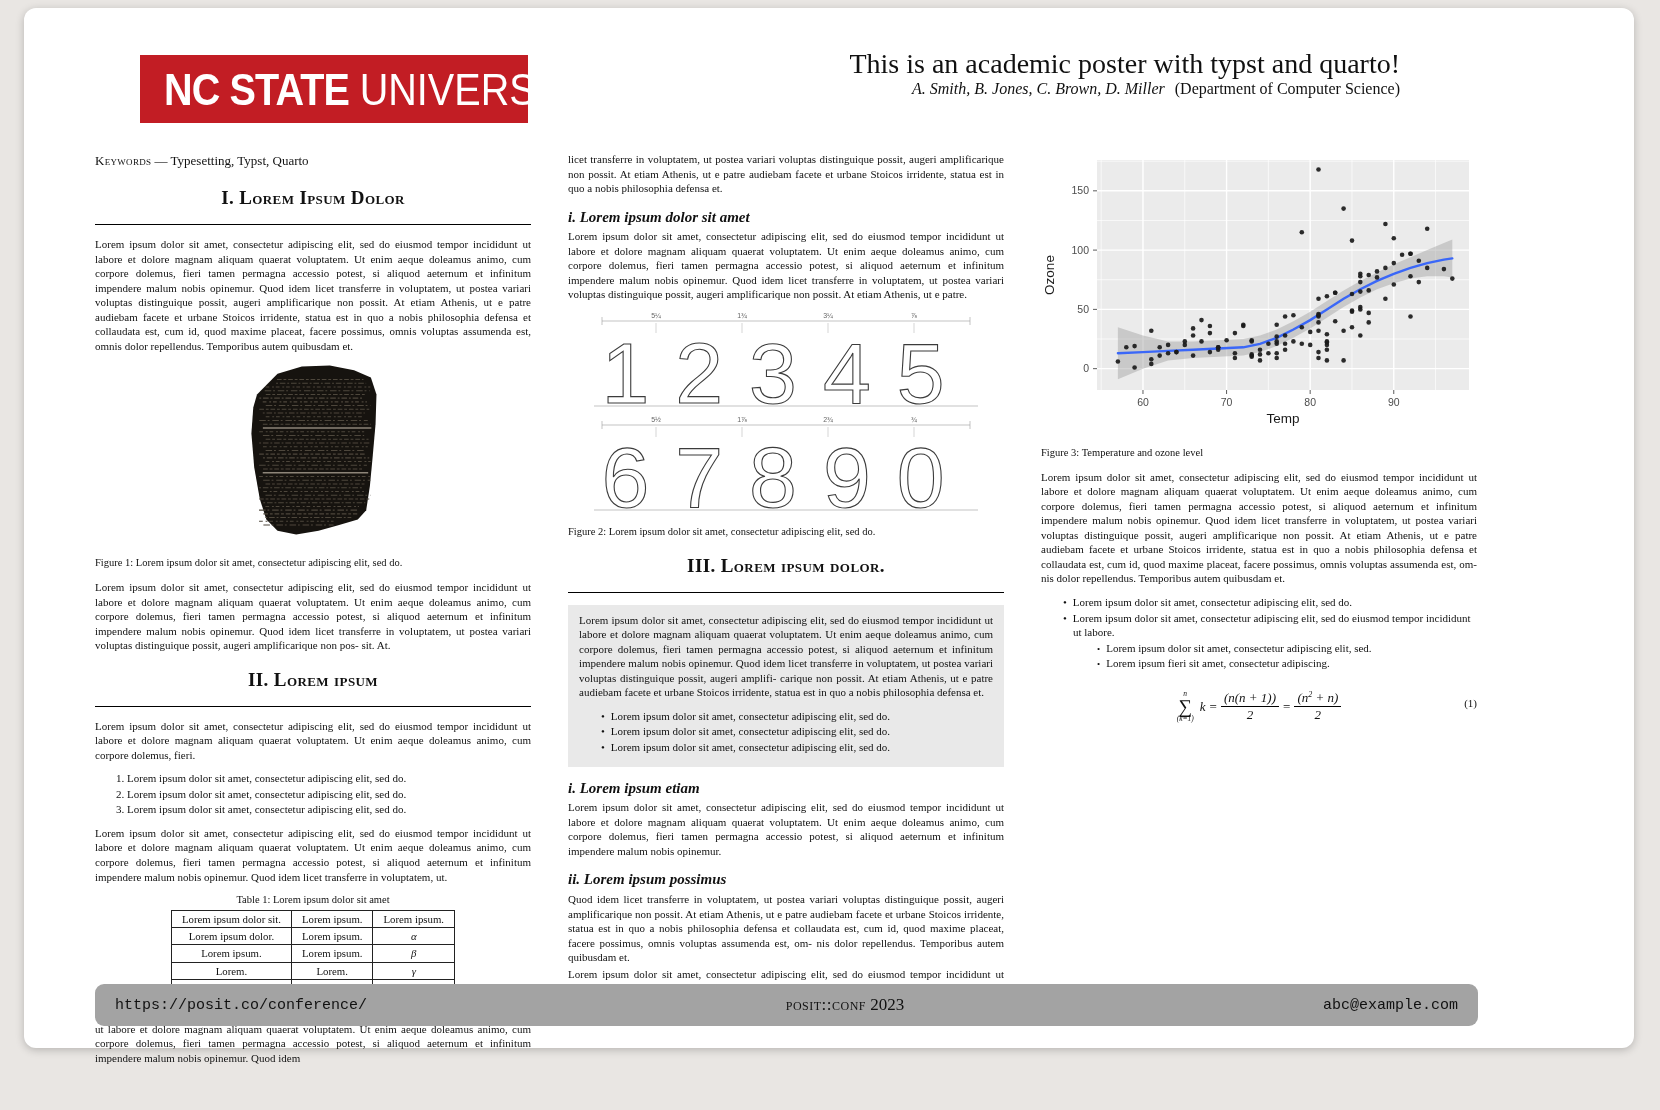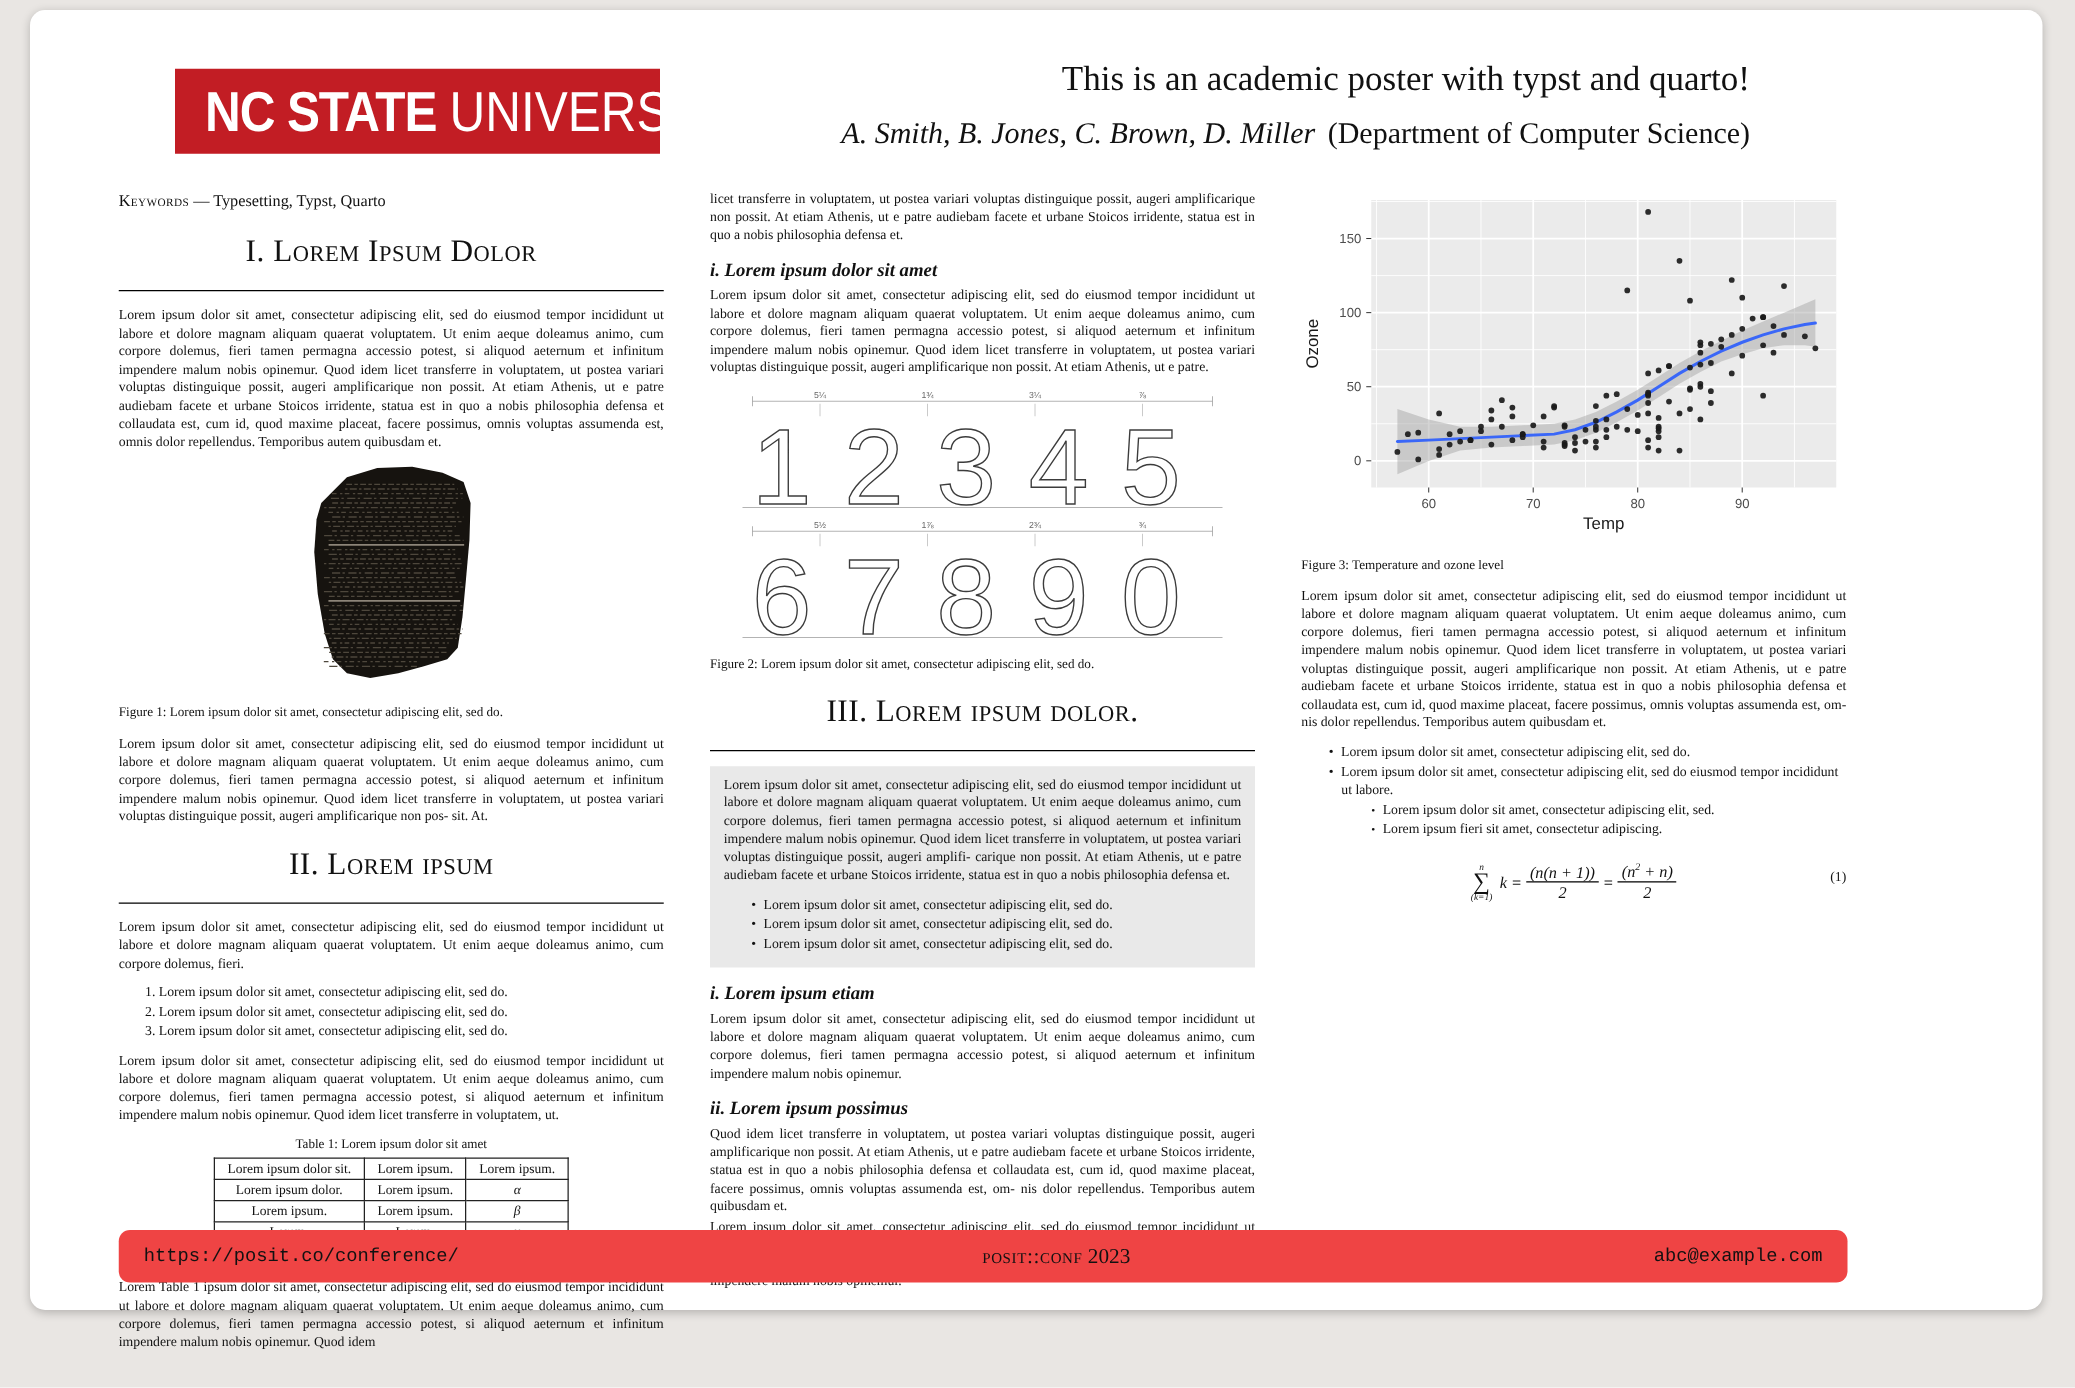--- a/index.html
+++ b/index.html
@@ -5,30 +5,30 @@
   html,body{margin:0;padding:0;}
   body{width:1660px;height:1110px;background:#e9e6e3;font-family:"Liberation Serif",serif;color:#111;overflow:hidden;}
   .page{position:absolute;left:24px;top:8px;width:1610px;height:1040px;background:#ffffff;border-radius:12px;box-shadow:0 2px 8px rgba(0,0,0,.22);}
   
   .logo{position:absolute;left:116px;top:47px;width:388px;height:68px;display:flex;align-items:center;padding-left:24px;box-sizing:border-box;}
   .logo-text{transform:scaleX(.88);transform-origin:left center;white-space:nowrap;font-family:"Liberation Sans",sans-serif;color:#fff;font-size:45px;line-height:1;}
   .logo-bold{font-weight:bold;letter-spacing:-1px;}
   .logo-light{font-weight:400;letter-spacing:0;margin-left:12px;}
   .titleblock{position:absolute;left:586px;top:40px;width:790px;text-align:right;}
   .poster-title{font-size:28px;line-height:1.15;}
-  .poster-authors{font-size:24px;margin-top:14px;}
+  .poster-authors{font-size:16px;}
   .poster-authors .auth{font-style:italic;}
   .poster-authors .affil{font-style:normal;margin-left:10px;}
   
   .columns{position:absolute;left:71px;top:144px;width:1383px;display:flex;gap:37px;}
   .col{width:436px;flex:0 0 436px;font-size:11px;line-height:1.32;}
   .para{text-align:justify;margin:0 0 9px 0;}
   .kw{font-size:13px;margin:0 0 16px 0;}
   .kw-label{font-weight:normal;font-variant:small-caps;letter-spacing:.3px;}
-  .sec-head{font-variant:small-caps;font-size:25px;text-align:center;margin:14px 0 0 0;letter-spacing:.4px;}
+  .sec-head{font-variant:small-caps;font-size:19px;text-align:center;margin:14px 0 0 0;letter-spacing:.4px;font-weight:bold;}
   .sec-rule{border:none;border-top:1.2px solid #000;margin:14px 0 12px 0;}
   .sub-head{font-style:italic;font-weight:bold;font-size:15px;margin:12px 0 2px 0;}
   .figure{text-align:center;margin:4px 0 6px 0;}
   .fig-caption{font-size:10.5px;margin:2px 0 10px 0;}
   .tbl-caption{font-size:10.5px;text-align:center;margin:4px 0 3px 0;}
   ol.numlist{margin:2px 0 9px 0;padding-left:32px;}
   ol.numlist li{margin:1px 0;}
   table.t1{border-collapse:collapse;margin:0 auto 10px auto;border:1.4px solid #222;}
   table.t1 th,table.t1 td{border:1px solid #222;padding:1px 10px;font-size:10.8px;font-weight:normal;text-align:center;}
   td.greek{font-style:italic;}
@@ -413,21 +413,21 @@
           <span class="frac">
             <span class="num"><span>(n</span><sup>2</sup><span> + n)</span></span>
             <span class="den">2</span>
           </span>
         </span>
         <span class="eq-num">(1)</span>
       </div>
     </div>
   </div>
 
-  <div class="footer" style="background: #ef4444;">
+  <div class="footer" style="background: #a3a3a3;">
     <a class="footer-url" href="#">https://posit.co/conference/</a>
     <div class="footer-center">
       <span class="footer-sc">posit::conf</span>
       <span>2023</span>
     </div>
     <a class="footer-email" href="#">abc@example.com</a>
   </div>
 
 </div>
 

